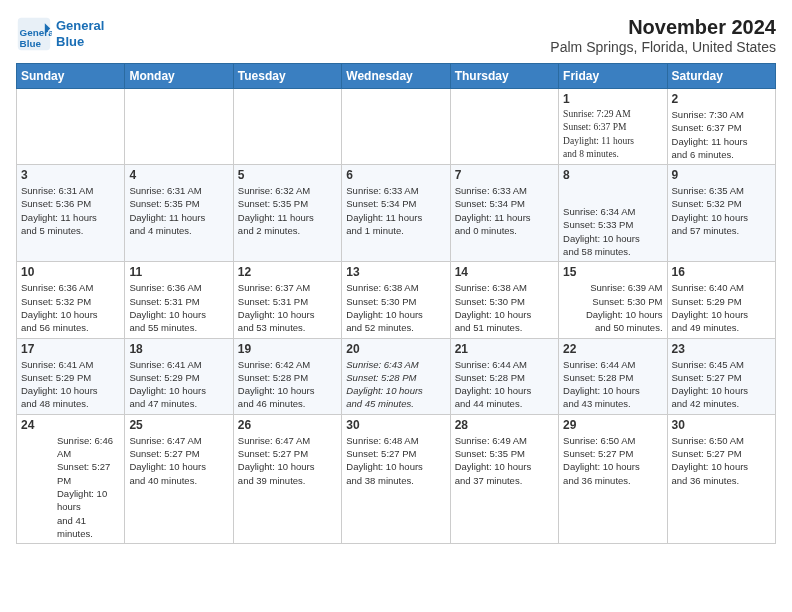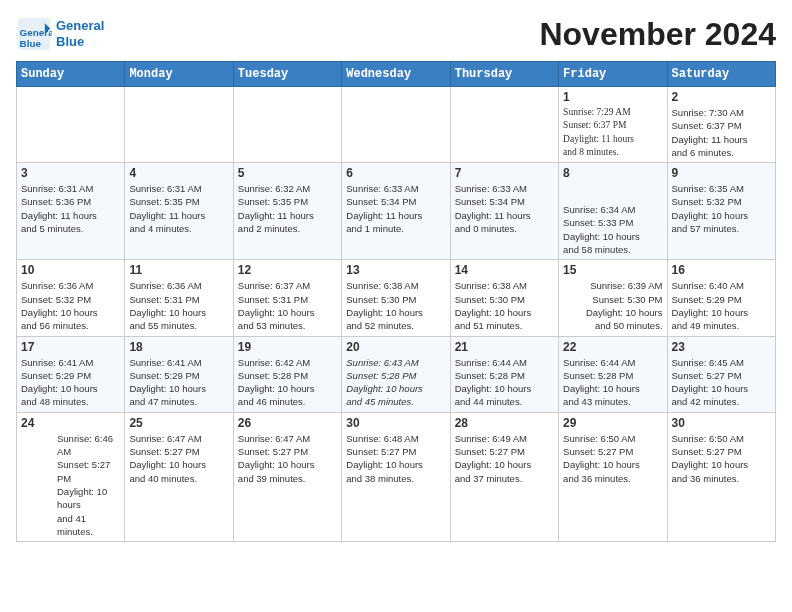--- a/index.html
+++ b/index.html
@@ -22,42 +22,41 @@
       gap: 4px;
     }
     .logo-icon {
       width: 36px;
       height: 36px;
     }
     .title-area {
       text-align: right;
     }
     .month-title {
-      font-size: 32px;
+      font-size: 20px;
       font-weight: bold;
       color: #222;
     }
     .location {
       font-size: 14px;
       color: #444;
     }
     .calendar {
       width: 100%;
       border-collapse: collapse;
       border: 1px solid #ccc;
     }
     .calendar th {
       background: #3a7fc1;
       color: #fff;
       font-size: 12px;
       font-weight: bold;
       padding: 5px 4px;
       text-align: left;
       border: 1px solid #2a6aa0;
-      font-family: Liberation Mono, monospace;
     }
     .calendar td {
       vertical-align: top;
       border: 1px solid #ccc;
       padding: 3px 4px;
       font-size: 10px;
       color: #333;
       width: calc(100% / 7);
       min-height: 80px;
       background: #fff;
@@ -94,20 +93,21 @@
       <text x="4" y="34" font-size="11" font-weight="bold" fill="#1a6eb5">Blue</text>
       <polygon points="32,8 38,14 32,20" fill="#1a6eb5"></polygon>
     </svg>
     <div style="display:flex;flex-direction:column;line-height:1.2">
       <span style="font-size:13px;font-weight:bold;color:#1a6eb5;">General</span>
       <span style="font-size:13px;font-weight:bold;color:#1a6eb5;">Blue</span>
     </div>
   </div>
   <div class="title-area">
     <div class="month-title">November 2024</div>
+    <div class="location">Palm Springs, Florida, United States</div>
   </div>
 </div>
 
 <table class="calendar">
   <thead>
     <tr id="header-row">
         <th>Sunday</th>
         <th>Monday</th>
         <th>Tuesday</th>
         <th>Wednesday</th>
@@ -316,21 +316,21 @@
         <td>
           <span class="day-num">30</span>
           <div class="day-info" style="white-space: pre-line;">Sunrise: 6:48 AM
 Sunset: 5:27 PM
 Daylight: 10 hours
 and 38 minutes.</div>
         </td>
         <td>
           <span class="day-num">28</span>
           <div class="day-info" style="white-space: pre-line;">Sunrise: 6:49 AM
-Sunset: 5:27 PM
+Sunset: 5:35 PM
 Daylight: 10 hours
 and 37 minutes.</div>
         </td>
         <td>
           <span class="day-num">29</span>
           <div class="day-info" style="white-space: pre-line;">Sunrise: 6:50 AM
 Sunset: 5:27 PM
 Daylight: 10 hours
 and 36 minutes.</div>
         </td>

